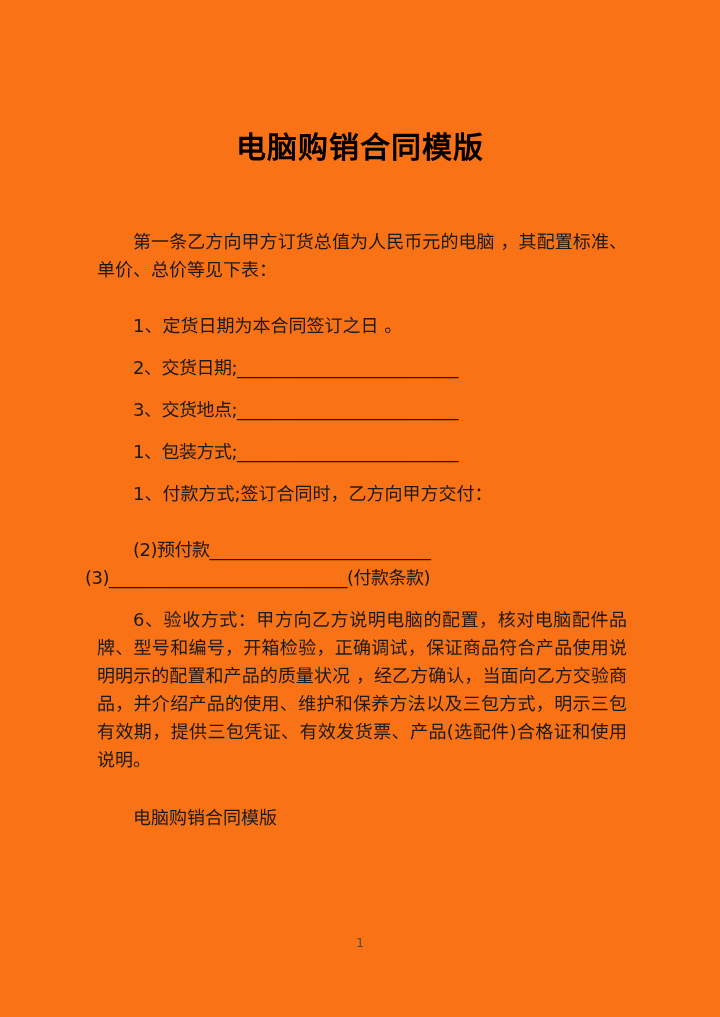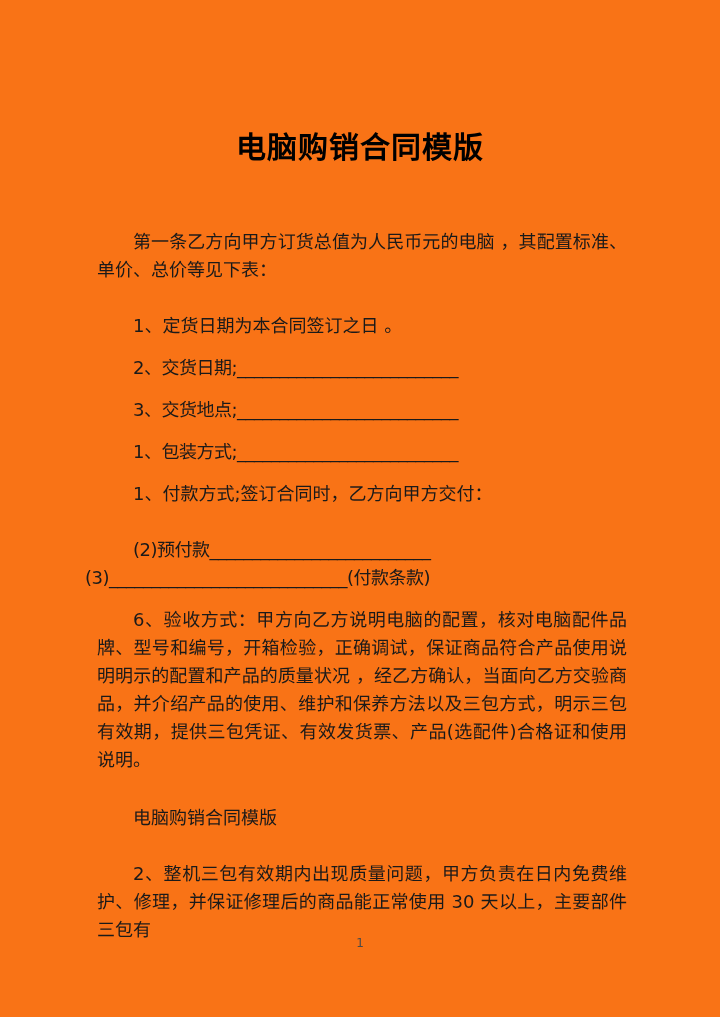--- a/index.html
+++ b/index.html
@@ -123,19 +123,18 @@
 
     <div class="gap-lg"></div>
 
     <p class="para indent2">电脑购销合同模版</p>
 
     <div class="gap-md"></div>
 
 
     <div class="gap-md"></div>
 
-    <p class="para indent2">2、整机三包有效期内出现质量问题，甲方负责在日内免费维护、修理，并保证修理后的商品能正常使用 30 天以上，主要部件三包有</p>
 
   </div>
 
   <div class="page-number">1</div>
 
 </div>
 
 </body></html>

